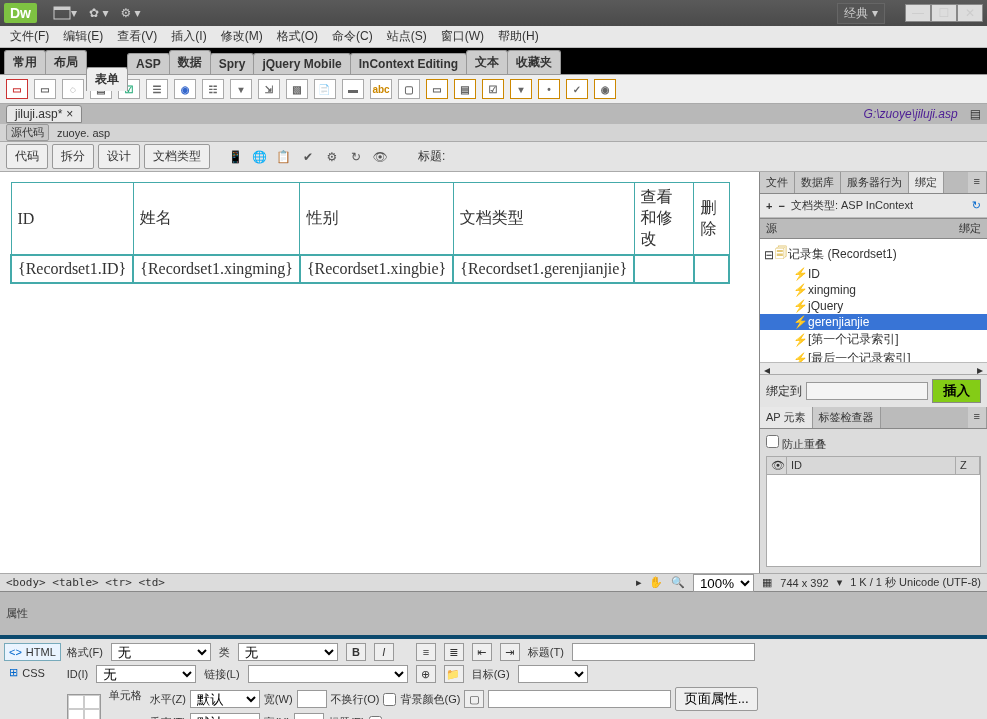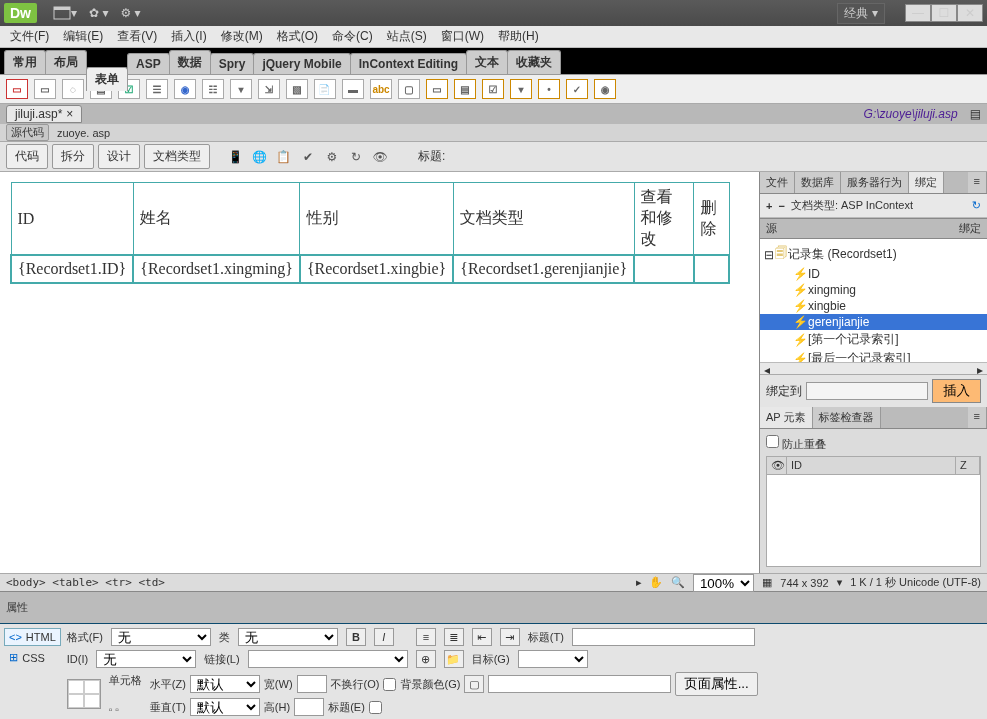--- a/index.html
+++ b/index.html
@@ -42,32 +42,32 @@
 .ptab-row2 { display:flex; align-items:center; padding:4px 6px; background:#e8e8e8; border-bottom:1px solid #bbb; gap:6px; font-size:11px;}
 .refresh { margin-left:auto; color:#06c;}
 .bindings-tree { flex:1; background:#fff; overflow:auto; font-family:"SimSun",monospace; font-size:12px; padding:4px 0;}
 .tree-row { display:flex; align-items:center; padding:1px 4px; white-space:nowrap;}
 .tree-row.sel { background:#3874d6; color:#fff; }
 .tree-indent { display:inline-block; }
 .tree-icon { width:14px; display:inline-flex; justify-content:center; color:#c90; }
 .panel-split-title { background:#bbb; padding:2px 6px; font-size:11px; display:flex; border-top:1px solid #888; border-bottom:1px solid #888;}
 .bind-to-row { background:#e4e4e4; padding:4px 6px; display:flex; align-items:center; gap:4px; border-top:1px solid #aaa;}
 .bind-sel { flex:1; height:18px; background:#f4f4f4; border:1px solid #999; }
-.insert-btn { padding:2px 10px; background:#fdba74; border:1px solid #888; }
+.insert-btn { padding:2px 10px; background:#84cc16; border:1px solid #888;font-weight:bold; }
 .ap-panel { background:#dcdcdc; }
 .ap-tabs { display:flex; background:#bbb; font-size:11px; border-bottom:1px solid #888;}
 .ap-body { padding:6px; font-size:11px; }
 .ap-list-head { display:flex; background:#d8d8d8; border:1px solid #aaa; font-size:11px;}
 .ap-list-head div { padding:2px 4px; border-right:1px solid #aaa;}
 .ap-list { height:92px; background:#fff; border:1px solid #aaa; border-top:none;}
 .statusbar { height:18px; background:#dcdcdc; border-top:1px solid #aaa; display:flex; align-items:center; padding:0 6px; font-size:11px; gap:6px;}
 .statusbar .right { margin-left:auto; display:flex; gap:8px; align-items:center;}
 .tagsel { font-family:monospace;}
 .prop-panel { height:134px; background:#e4e4e4; border-top:1px solid #888; }
-.prop-title { background:#bbb; padding:8px 6px; font-size:11px; border-bottom:1px solid #0c4a6e;}
+.prop-title { background:#bbb; padding:14px 6px; font-size:11px; border-bottom:4px solid #0c4a6e;}
 .prop-body { display:flex; padding:4px; gap:6px; font-size:11px;}
 .prop-left { display:flex; flex-direction:column; gap:2px;}
 .prop-lbtn { display:flex; align-items:center; gap:4px; padding:2px 4px; border:1px solid transparent;}
 .prop-lbtn.active { border:1px solid #7ab; background:#eaf4ff;}
 .psel { height:18px; border:1px solid #999; background:#fff; padding:0 2px; min-width:70px;}
 .plbl { white-space:nowrap; }
 .pbtn { width:20px; height:18px; border:1px solid #999; background:#efefef; display:flex; align-items:center; justify-content:center; font-size:11px;}
 .cell-icon { width:34px; height:30px; border:1px solid #999; background:#fff; display:grid; grid-template-columns:1fr 1fr; grid-template-rows:1fr 1fr;}
 .cell-icon div { border:1px solid #ccc;}
 svg { display:block; }
@@ -230,21 +230,21 @@
           <span>ID</span>
         </div>
       <div class="tree-row">
           <span class="tree-indent" style="width:30px;"></span>
           <span class="tree-icon">⚡</span>
           <span>xingming</span>
         </div>
       <div class="tree-row">
           <span class="tree-indent" style="width:30px;"></span>
           <span class="tree-icon">⚡</span>
-          <span>xingbie</span>
+          <span>jQuery</span>
         </div>
       <div class="tree-row sel">
           <span class="tree-indent" style="width:30px;"></span>
           <span class="tree-icon" style="color:#fff;">⚡</span>
           <span>gerenjianjie</span>
         </div>
       <div class="tree-row">
           <span class="tree-indent" style="width:30px;"></span>
           <span class="tree-icon">⚡</span>
           <span>[第一个记录索引]</span>

